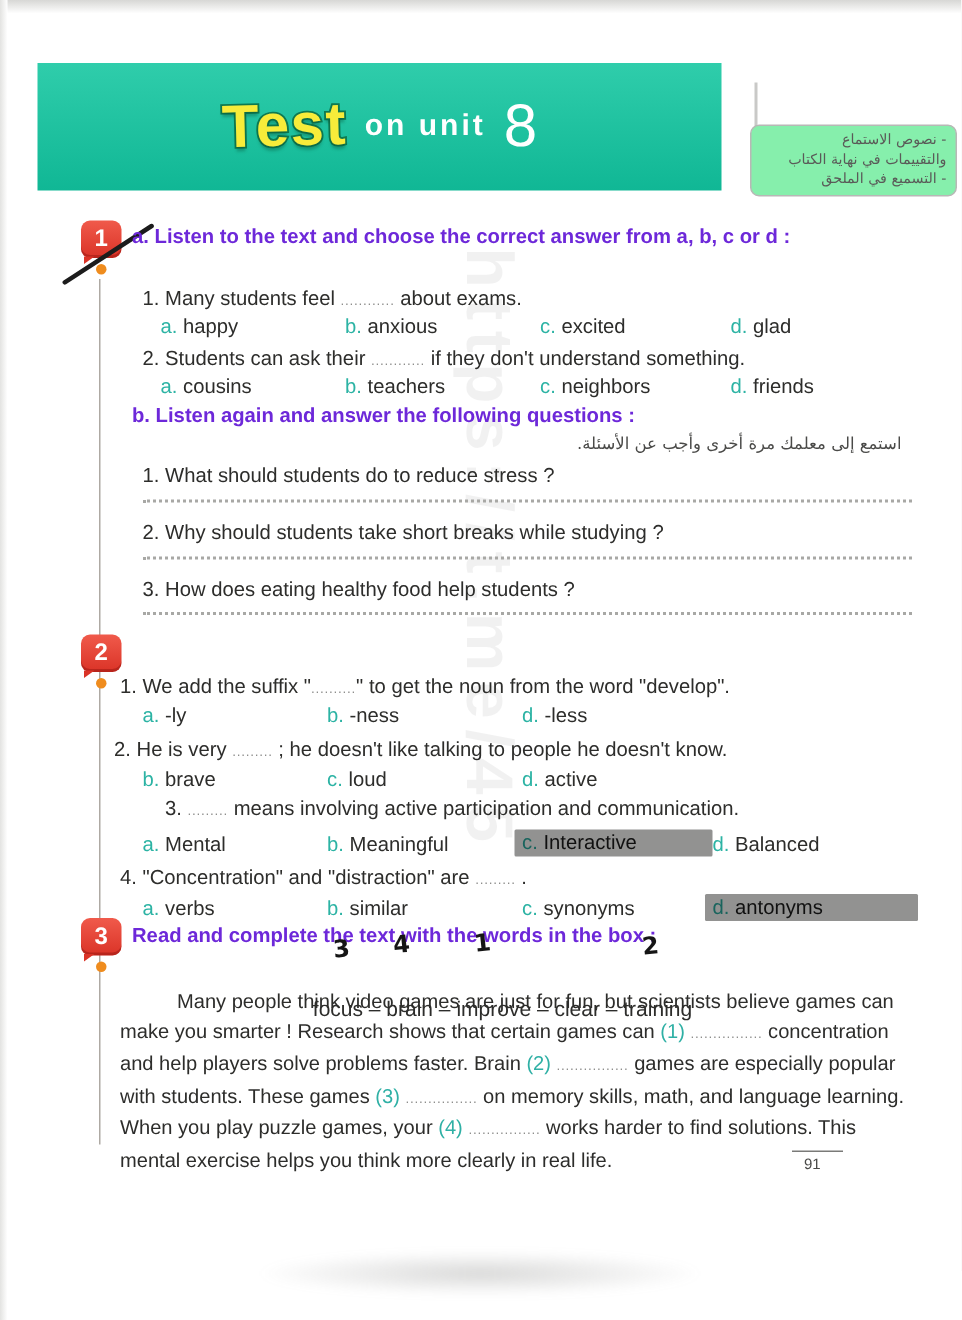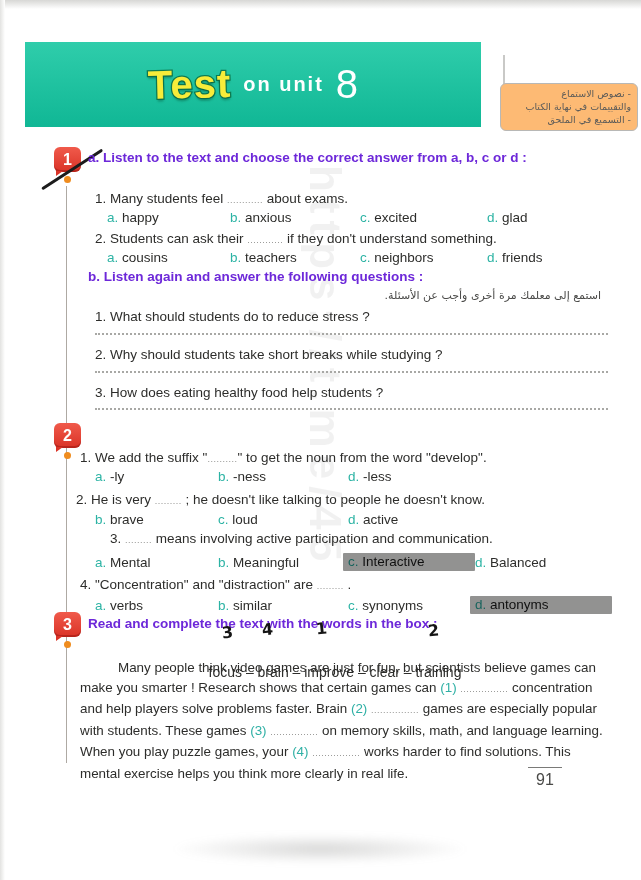--- a/index.html
+++ b/index.html
@@ -10,21 +10,21 @@
   .leftedge{left:0;top:0;width:5px;height:880px;background:linear-gradient(90deg,#e3e3e1,#ffffff);}
   .smudge{left:170px;top:834px;width:300px;height:30px;background:radial-gradient(ellipse at center,rgba(120,120,118,.28),rgba(120,120,118,0) 70%);filter:blur(3px);}
   .scanmark{left:503px;top:55px;width:2px;height:62px;background:#c9c9c7;}
 
   
   .banner{left:25px;top:42px;width:456px;height:85px;background:linear-gradient(180deg,#2fcdab,#10b795);display:flex;align-items:center;justify-content:center;gap:12px;}
   .t-test{font-size:40px;font-weight:bold;color:#f7ec3a;-webkit-text-stroke:2.5px #0e7a50;paint-order:stroke fill;letter-spacing:1px;transform:rotate(-1.5deg);text-shadow:0 3px 2px rgba(9,80,53,.35);}
   .t-on{font-size:20px;font-weight:bold;color:#ffffff;letter-spacing:2px;}
   .t-8{font-size:40px;color:#ffffff;font-weight:normal;}
 
-  .infobox{left:500px;top:83px;width:124px;height:40px;border:1px solid #b8b8b6;border-radius:6px;background:#fdba74;padding:3px 6px;direction:rtl;text-align:right;font-size:9.5px;line-height:13px;color:#5a5a58;font-family:"DejaVu Sans","Liberation Sans",sans-serif;}
+  .infobox{left:500px;top:83px;width:124px;height:40px;border:1px solid #b8b8b6;border-radius:6px;background:#86efac;padding:3px 6px;direction:rtl;text-align:right;font-size:9.5px;line-height:13px;color:#5a5a58;font-family:"DejaVu Sans","Liberation Sans",sans-serif;}
 
   
   .badge{width:27px;height:25px;background:linear-gradient(180deg,#f05a4b,#da3327);border-radius:6px;color:#fff;font-weight:bold;font-size:16px;display:flex;align-items:center;justify-content:center;box-shadow:inset 0 -2px 0 rgba(120,10,5,.35);}
   .badge::after{content:"";position:absolute;left:2px;bottom:-4px;width:0;height:0;border-left:7px solid #da3327;border-bottom:5px solid transparent;}
   .dot{width:7px;height:7px;border-radius:50%;background:#ef8c1e;}
   .slash{left:36px;top:168px;width:72px;height:2.5px;background:#1c1c1c;transform:rotate(-33deg);border-radius:2px;}
   .vline{left:66px;top:186px;width:1px;height:577px;background:#9a938c;opacity:.8;}
 
   .teal-h{color:#6d28d9;font-weight:bold;font-size:13.5px;white-space:nowrap;}
   .arabic{direction:rtl;text-align:right;font-size:11px;color:#4a4a48;font-family:"DejaVu Sans","Liberation Sans",sans-serif;}
@@ -39,21 +39,21 @@
   .hl .ot{color:#101010;}
   .ansline{border-top:2px dotted #a8a8a5;height:0;width:513px;}
 
   .wordbox{left:150px;top:664px;width:370px;text-align:center;font-size:14px;color:#2d2d2b;}
   .hand{font-size:16px;font-weight:bold;color:#151515;transform:rotate(-6deg);font-family:"DejaVu Sans",sans-serif;}
   .para{left:80px;top:658px;width:534px;font-size:13.4px;line-height:19.5px;color:#2d2d2b;text-indent:38px;text-align:left;}
   .marker{color:#2fb0a5;}
   .pblank{color:#8d8d8b;font-size:9px;letter-spacing:.5px;}
 
   .pageno-line{left:528px;top:767px;width:34px;border-top:1.5px solid #7a7a78;height:0;}
-  .pageno{left:536px;top:771px;font-size:16px;color:#4a4a48;}
+  .pageno{left:536px;top:771px;font-size:10px;color:#4a4a48;}
 
   .watermark{left:350px;top:165px;font-size:44px;color:#000;opacity:.05;transform:rotate(90deg);transform-origin:left top;letter-spacing:7px;white-space:nowrap;font-weight:bold;}
 </style>
 </head>
 <body>
 
 <div class="page">
 
   <div class="abs topedge"></div>
   <div class="abs leftedge"></div>

